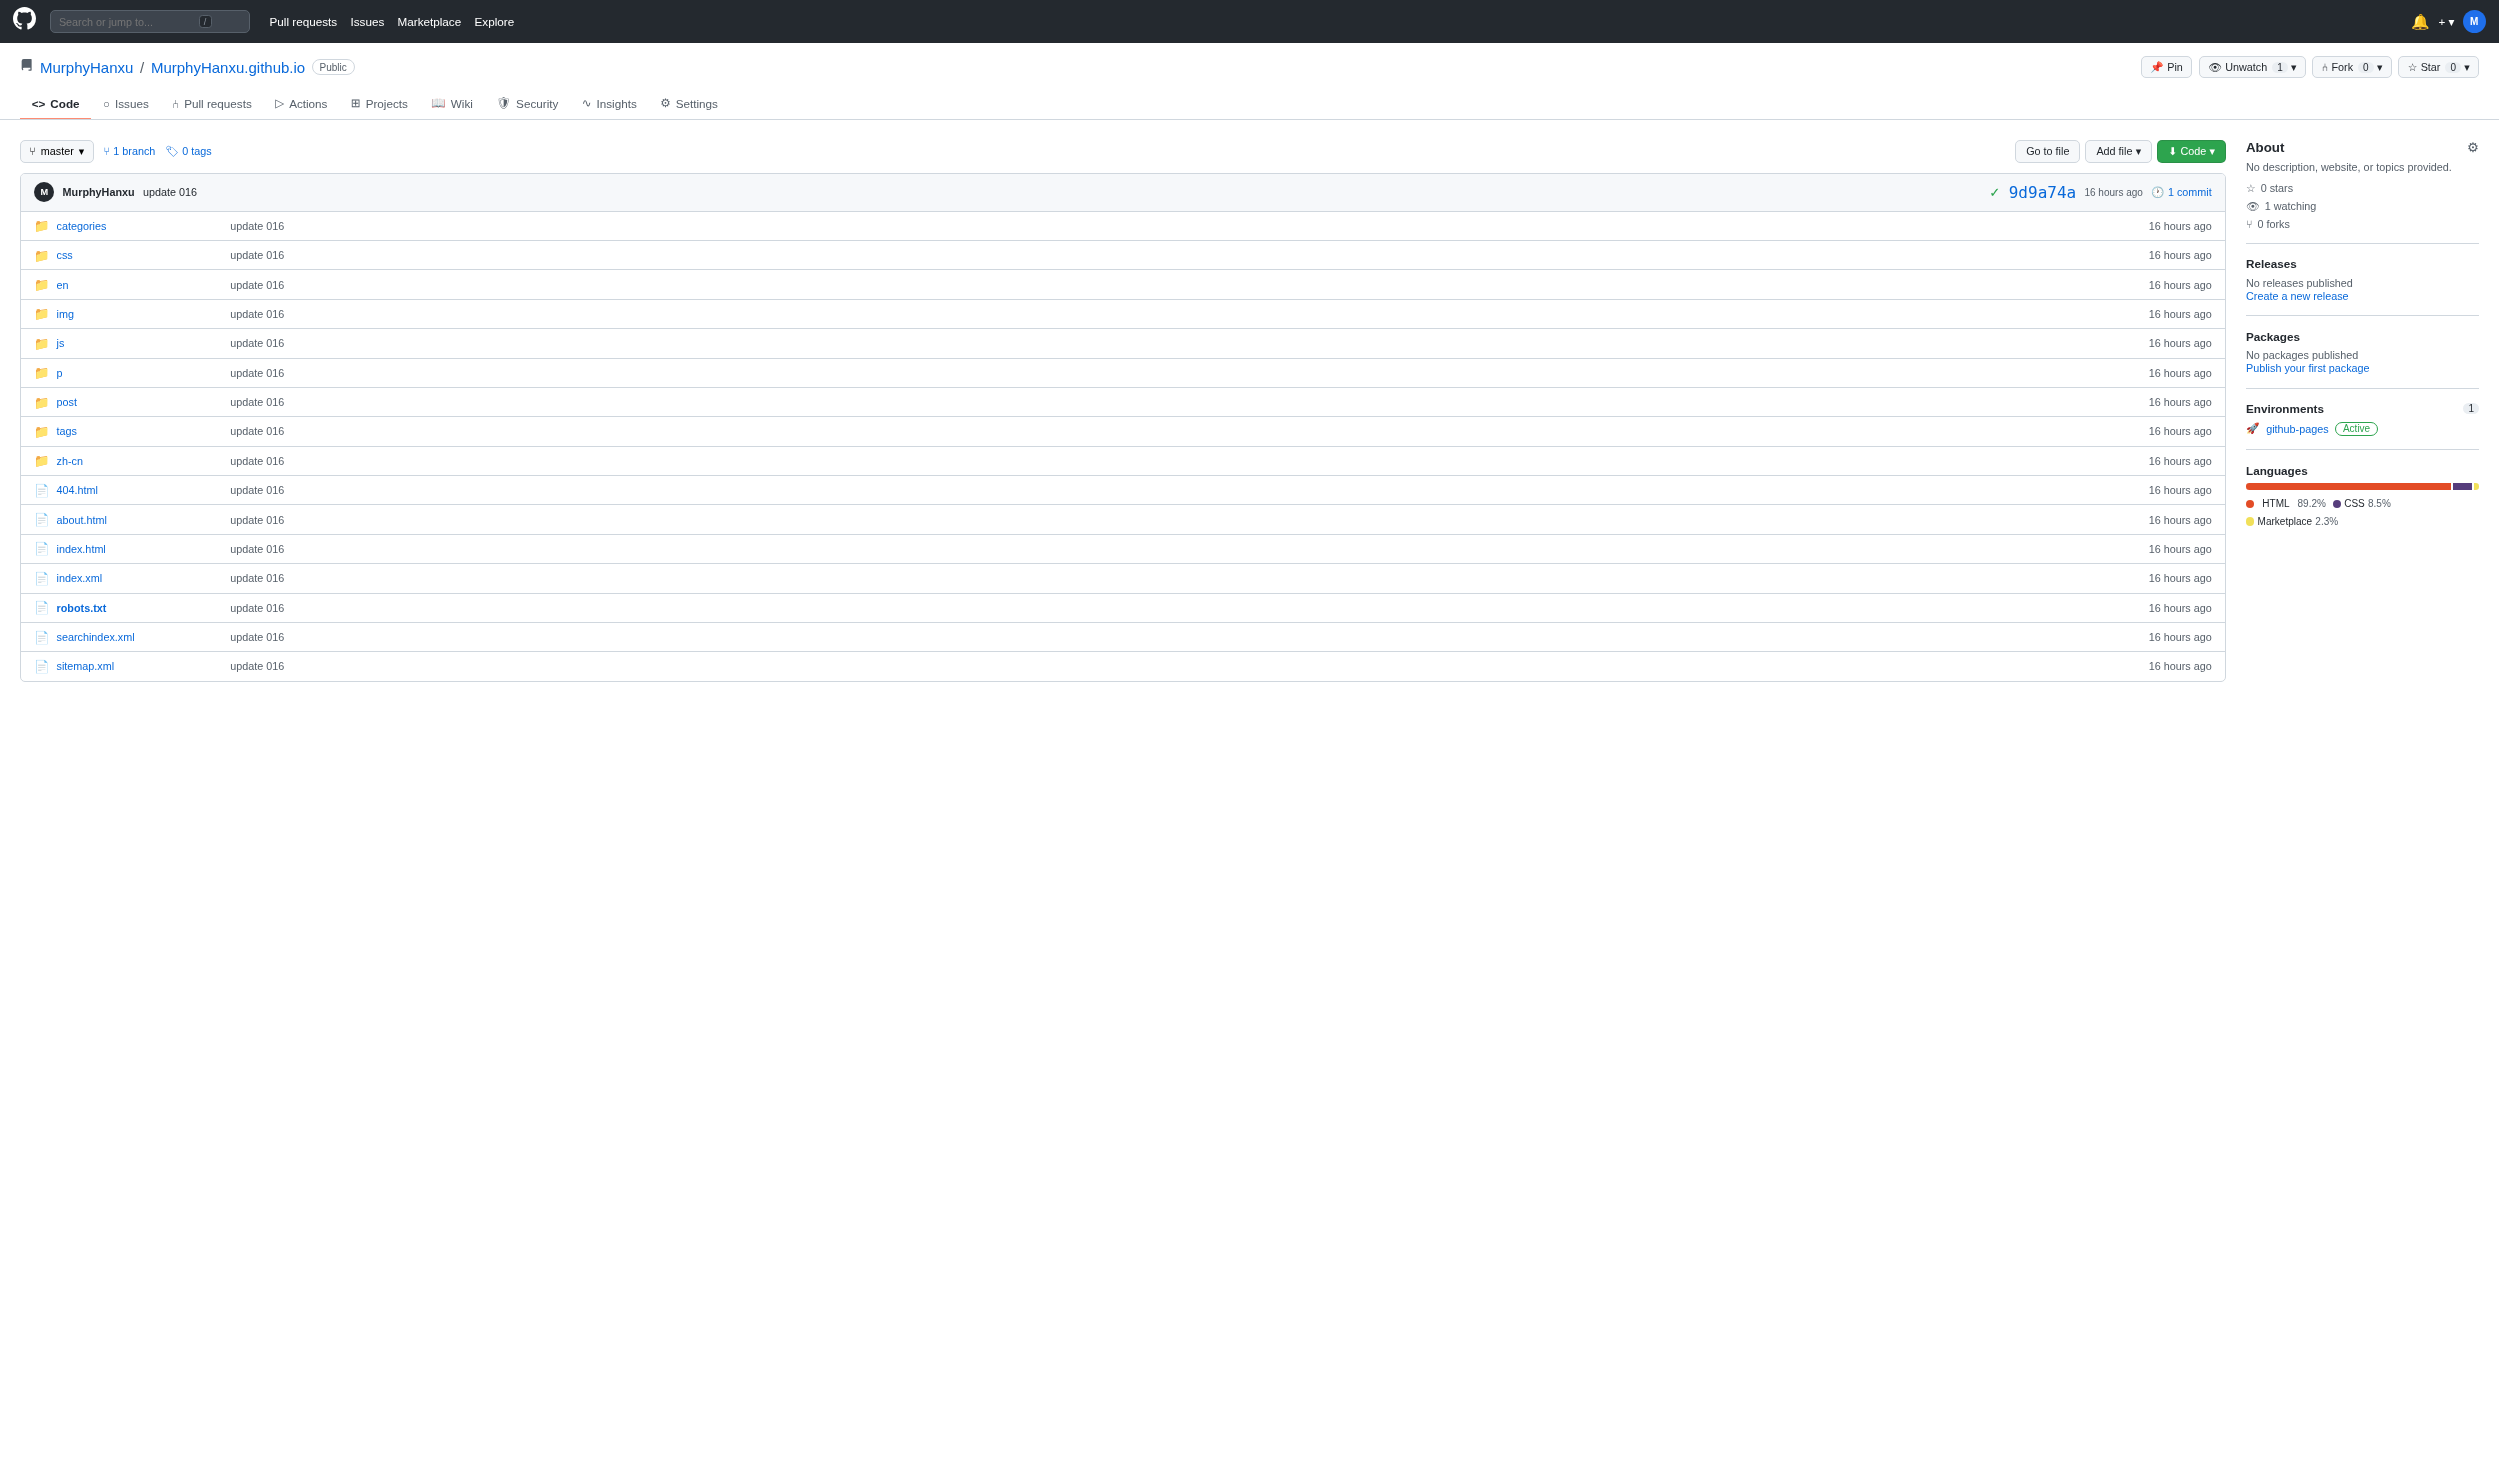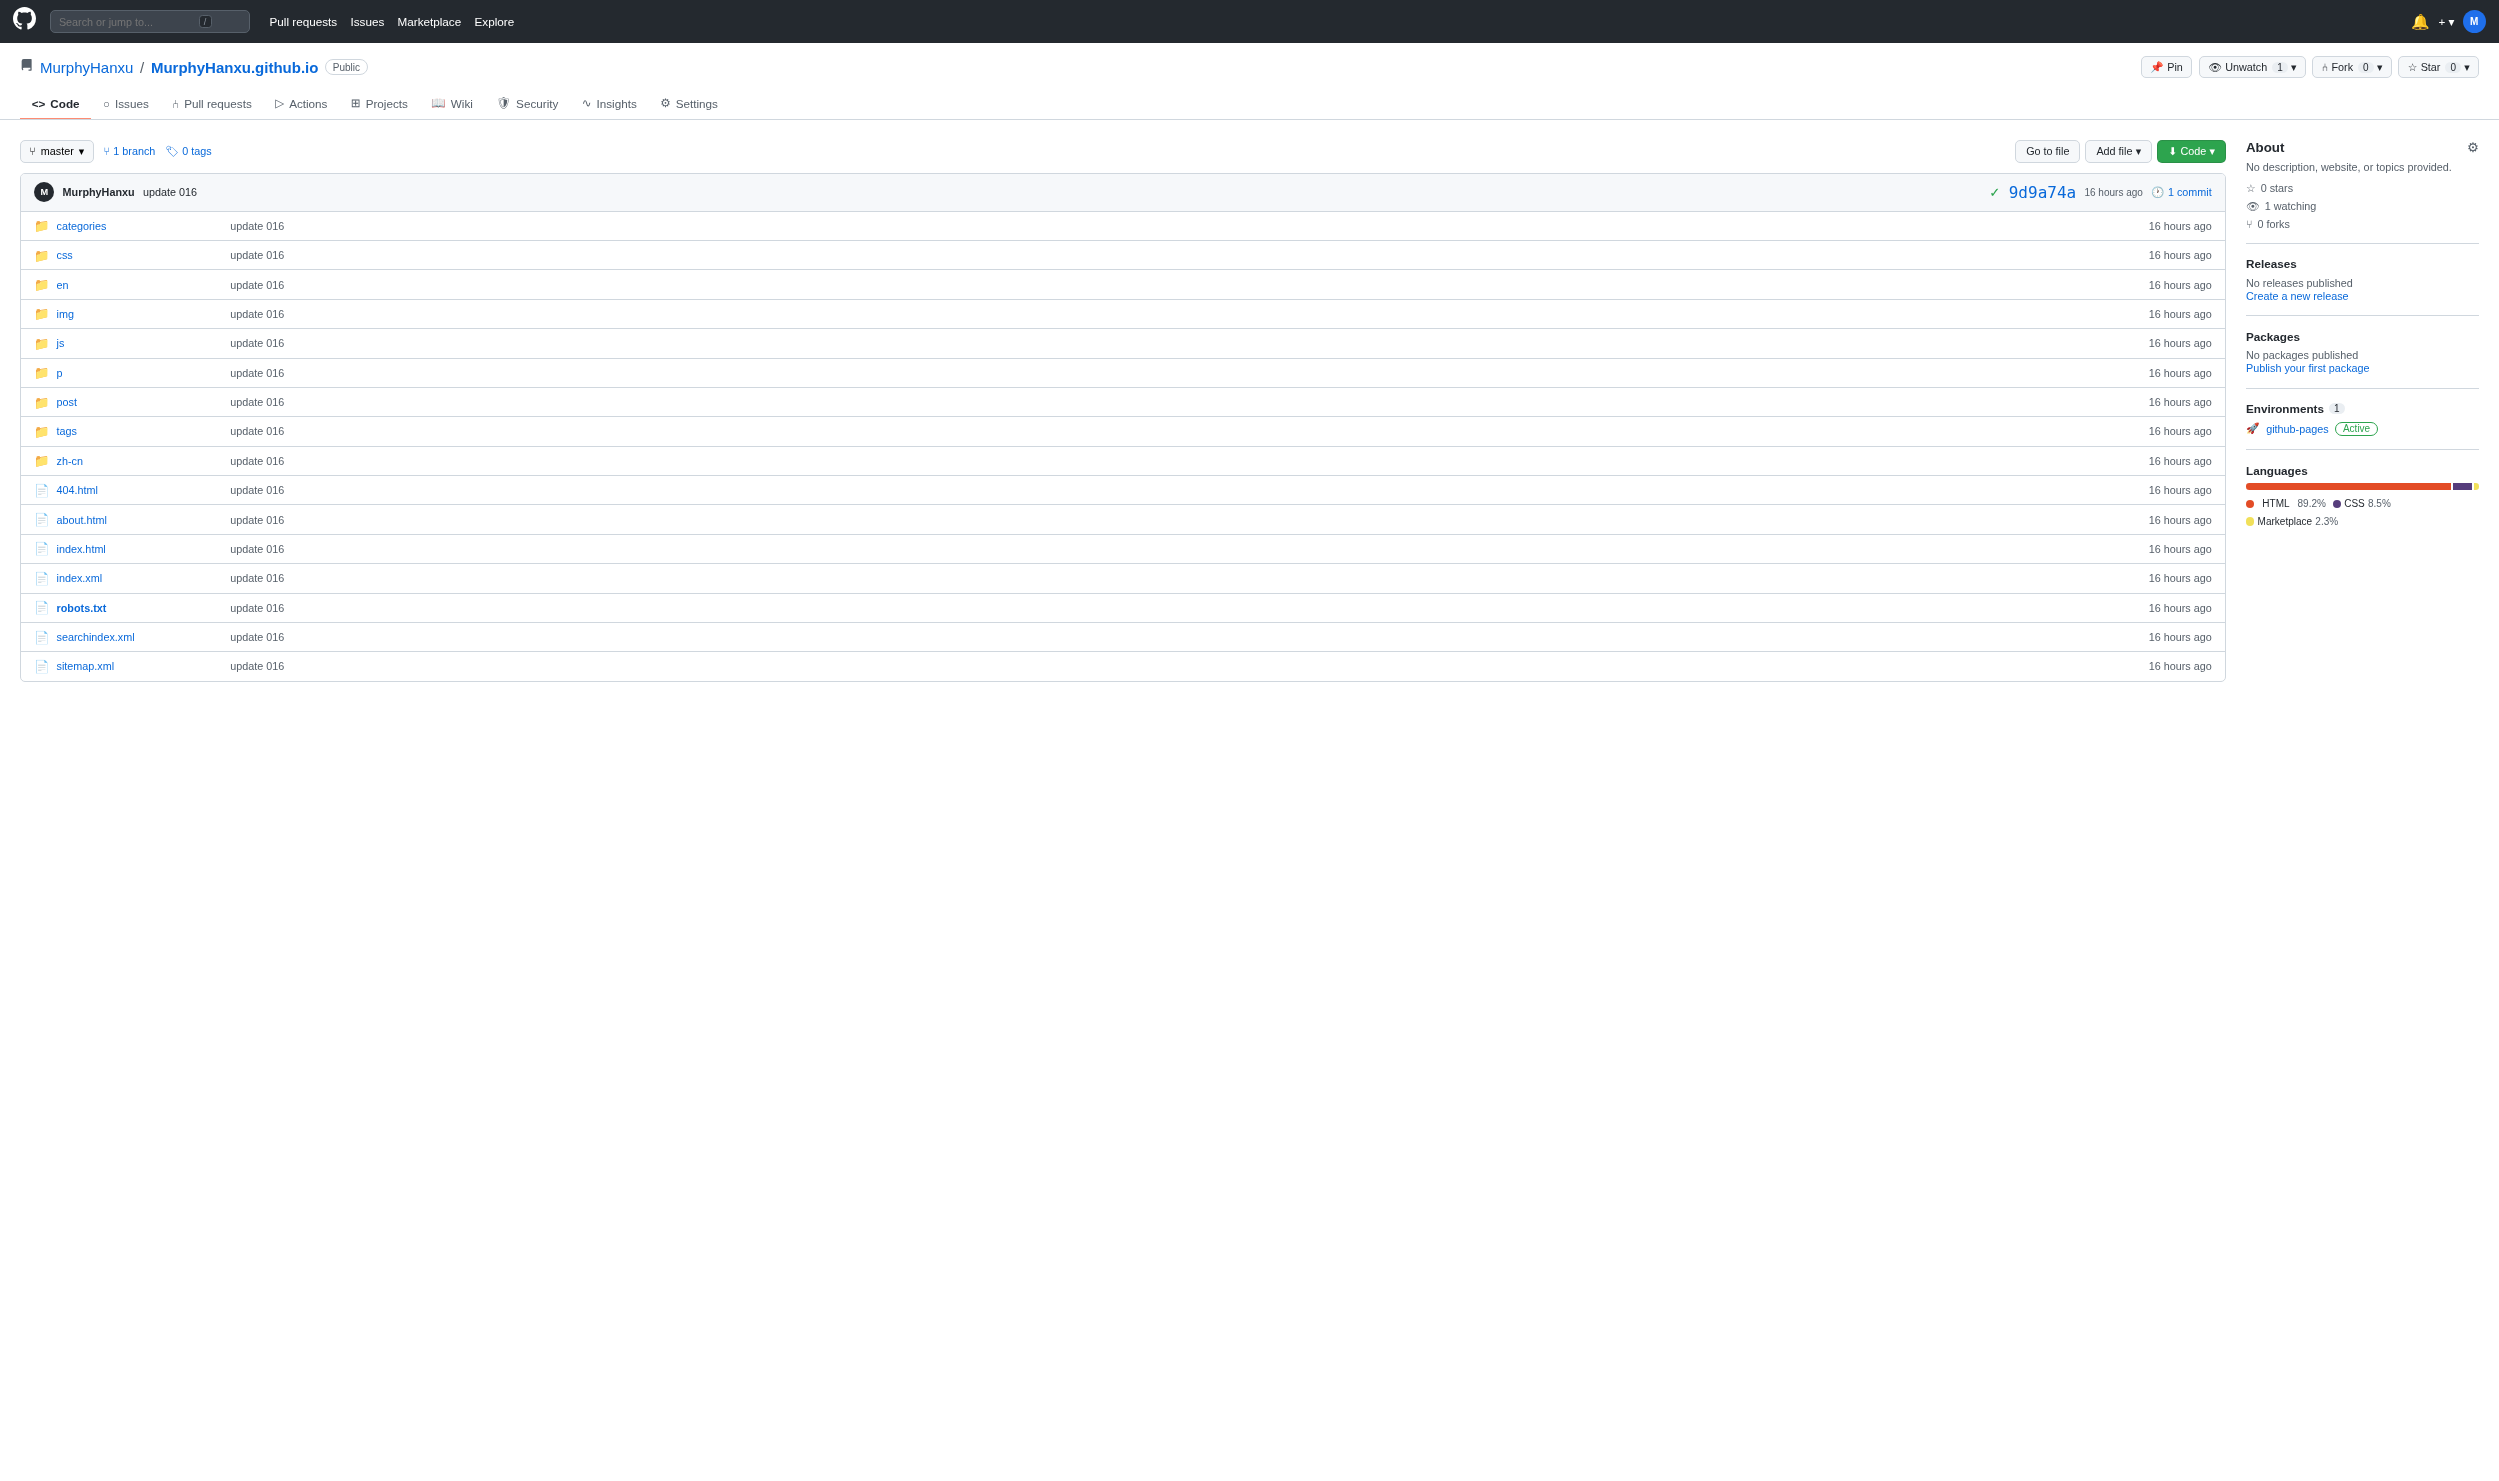--- a/index.html
+++ b/index.html
@@ -34,21 +34,21 @@
 
 <div style="padding:13.3px 20px 0; border-bottom:0.8px solid #d0d7de; background:#fff;">
   <div style="display:flex; align-items:center; gap:6.7px; margin-bottom:10px;">
     <span style="color:#57606a; font-size:11.7px;">
       <svg width="13.3" height="13.3" viewBox="0 0 16 16" fill="#57606a">
         <path d="M2 2.5A2.5 2.5 0 014.5 0h8.75a.75.75 0 01.75.75v12.5a.75.75 0 01-.75.75h-2.5a.75.75 0 110-1.5h1.75v-2h-8a1 1 0 00-.714 1.7.75.75 0 01-1.072 1.05A2.495 2.495 0 012 11.5v-9zm10.5-1V9h-8c-.356 0-.694.074-1 .208V2.5a1 1 0 011-1h8z"></path>
       </svg>
     </span>
     <a style="color:#0969da; font-size:15px; font-weight:400; text-decoration:none; cursor:pointer;">MurphyHanxu</a>
     <span style="color:#57606a; font-size:15px;">/</span>
-    <a style="color:#0969da; font-size:15px; font-weight:700; text-decoration:none; cursor:pointer;">MurphyHanxu.github.io</a>
+    <a style="color:#0969da; font-size:15px; font-weight:400; text-decoration:none; cursor:pointer;">MurphyHanxu.github.io</a>
     <span style="border:0.8px solid #d0d7de; border-radius:16.7px; font-size:10px; color:#57606a; padding:1.7px 6.7px;">Public</span>
     <div style="margin-left:auto; display:flex; gap:6.7px;">
       <button style="display:flex; align-items:center; gap:3.3px; border:0.8px solid #d0d7de; border-radius:5px; background:#f6f8fa; padding:3.3px 8.3px; font-size:10.8px; cursor:pointer; color:#24292f;">
         <span>📌</span>
         <span>Pin</span>
       </button>
       <button style="display:flex; align-items:center; gap:3.3px; border:0.8px solid #d0d7de; border-radius:5px; background:#f6f8fa; padding:3.3px 8.3px; font-size:10.8px; cursor:pointer; color:#24292f;">
         <span>👁</span>
         <span>Unwatch</span>
         <span style="background:#eaeef2; border-radius:16.7px; font-size:10px; padding:0 5px; margin-left:1.7px;">1</span>
@@ -293,21 +293,21 @@
       <a style="color:#0969da; cursor:pointer; font-size:10.8px; text-decoration:none;">Create a new release</a>
     </div>
 
     <div style="border-bottom:0.8px solid #d0d7de; padding-bottom:13.3px; margin-bottom:13.3px;">
       <div style="font-weight:600; font-size:11.7px; margin-bottom:6.7px;">Packages</div>
       <p style="font-size:10.8px; color:#57606a;">No packages published</p>
       <a style="color:#0969da; cursor:pointer; font-size:10.8px; text-decoration:none;">Publish your first package</a>
     </div>
 
     <div style="border-bottom:0.8px solid #d0d7de; padding-bottom:13.3px; margin-bottom:13.3px;">
-      <div style="display:flex; align-items:center; margin-bottom:6.7px;">
+      <div style="display:flex; align-items:center; margin-bottom:6.7px;justify-content:space-between;">
         <span style="font-weight:600; font-size:11.7px;">Environments</span>
         <span style="background:#eaeef2; border-radius:16.7px; font-size:10px; padding:0 5px; margin-left:5px;">1</span>
       </div>
       <div style="display:flex; align-items:center; gap:6.7px; font-size:10.8px; margin-top:3.3px;">
         <span>🚀</span>
         <a style="color:#0969da; cursor:pointer; font-size:10.8px; text-decoration:none;">github-pages</a>
         <span style="border:0.8px solid #2da44e; border-radius:16.7px; color:#2da44e; font-size:10px; padding:0.8px 6.7px;">Active</span>
       </div>
     </div>
 

